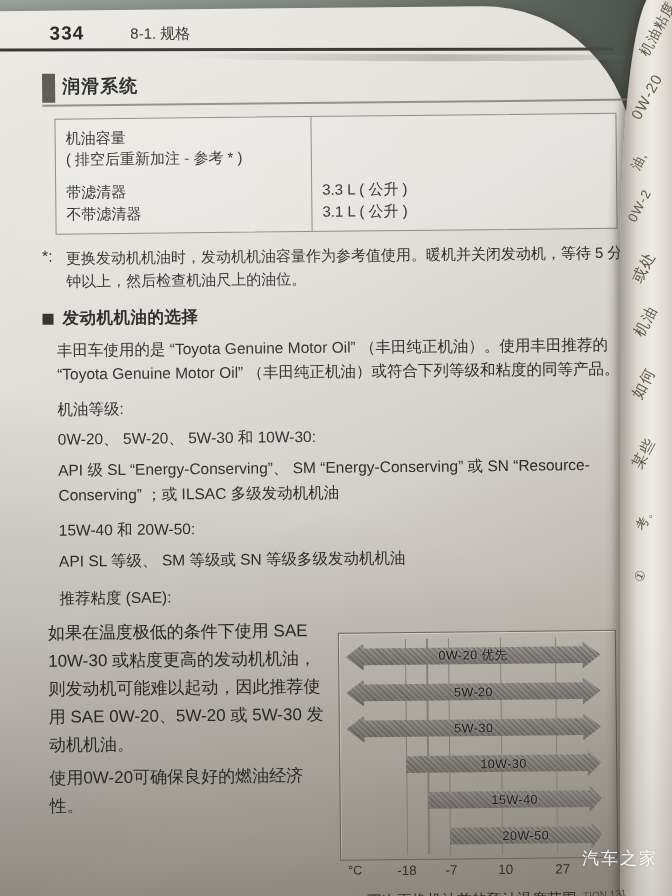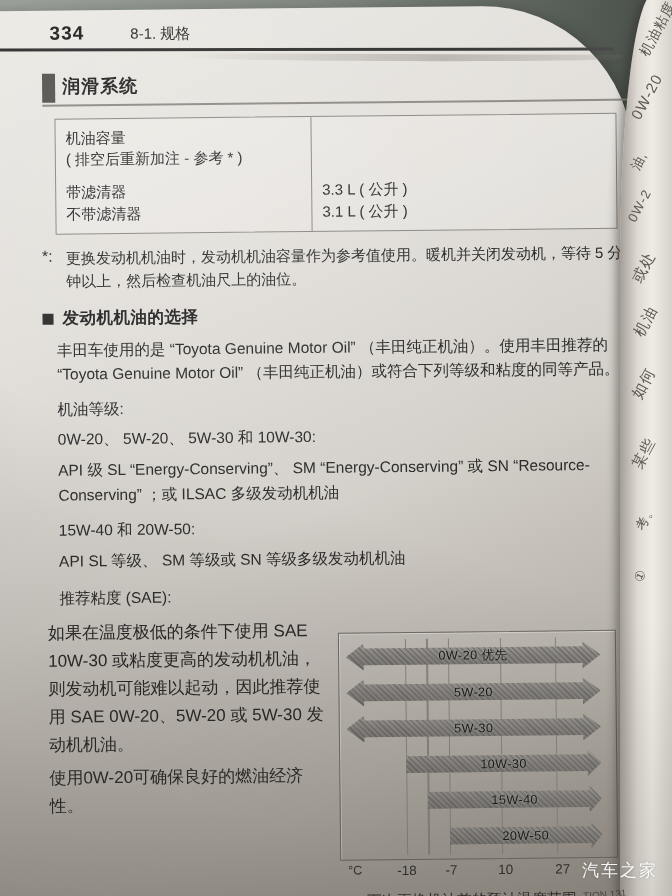--- a/index.html
+++ b/index.html
@@ -86,21 +86,21 @@
   .axis span { position:absolute; top:3px; transform:translateX(-50%); }
   .axis .unit { left:8px; transform:none; font-size:12.5px; }
   .caption { margin-top:9px; text-align:center; font-size:14.5px; color:#2b2b2b; letter-spacing:.5px; }
   
   .vignette { position:absolute; inset:0; pointer-events:none;
     background:
       radial-gradient(120% 90% at 30% 20%, rgba(255,255,255,.10) 0%, rgba(0,0,0,0) 50%),
       linear-gradient(200deg, rgba(0,0,0,0) 55%, rgba(60,55,48,.18) 85%, rgba(60,55,48,.32) 100%);
   }
   
-  .wm { position:absolute; right:14px; bottom:14px; font-size:17px; letter-spacing:2px;
+  .wm { position:absolute; right:14px; bottom:26px; font-size:17px; letter-spacing:2px;
     color:rgba(255,255,255,.93); text-shadow:0 0 3px rgba(0,0,0,.2); }
   .wm-sub { position:absolute; right:46px; bottom:-4px; font-size:10px; color:#3c3a36; opacity:.85;
     transform:rotate(-4deg); }
 </style>
 </head>
 <body>
 
 <div class="photo">
 
   <div class="page">

